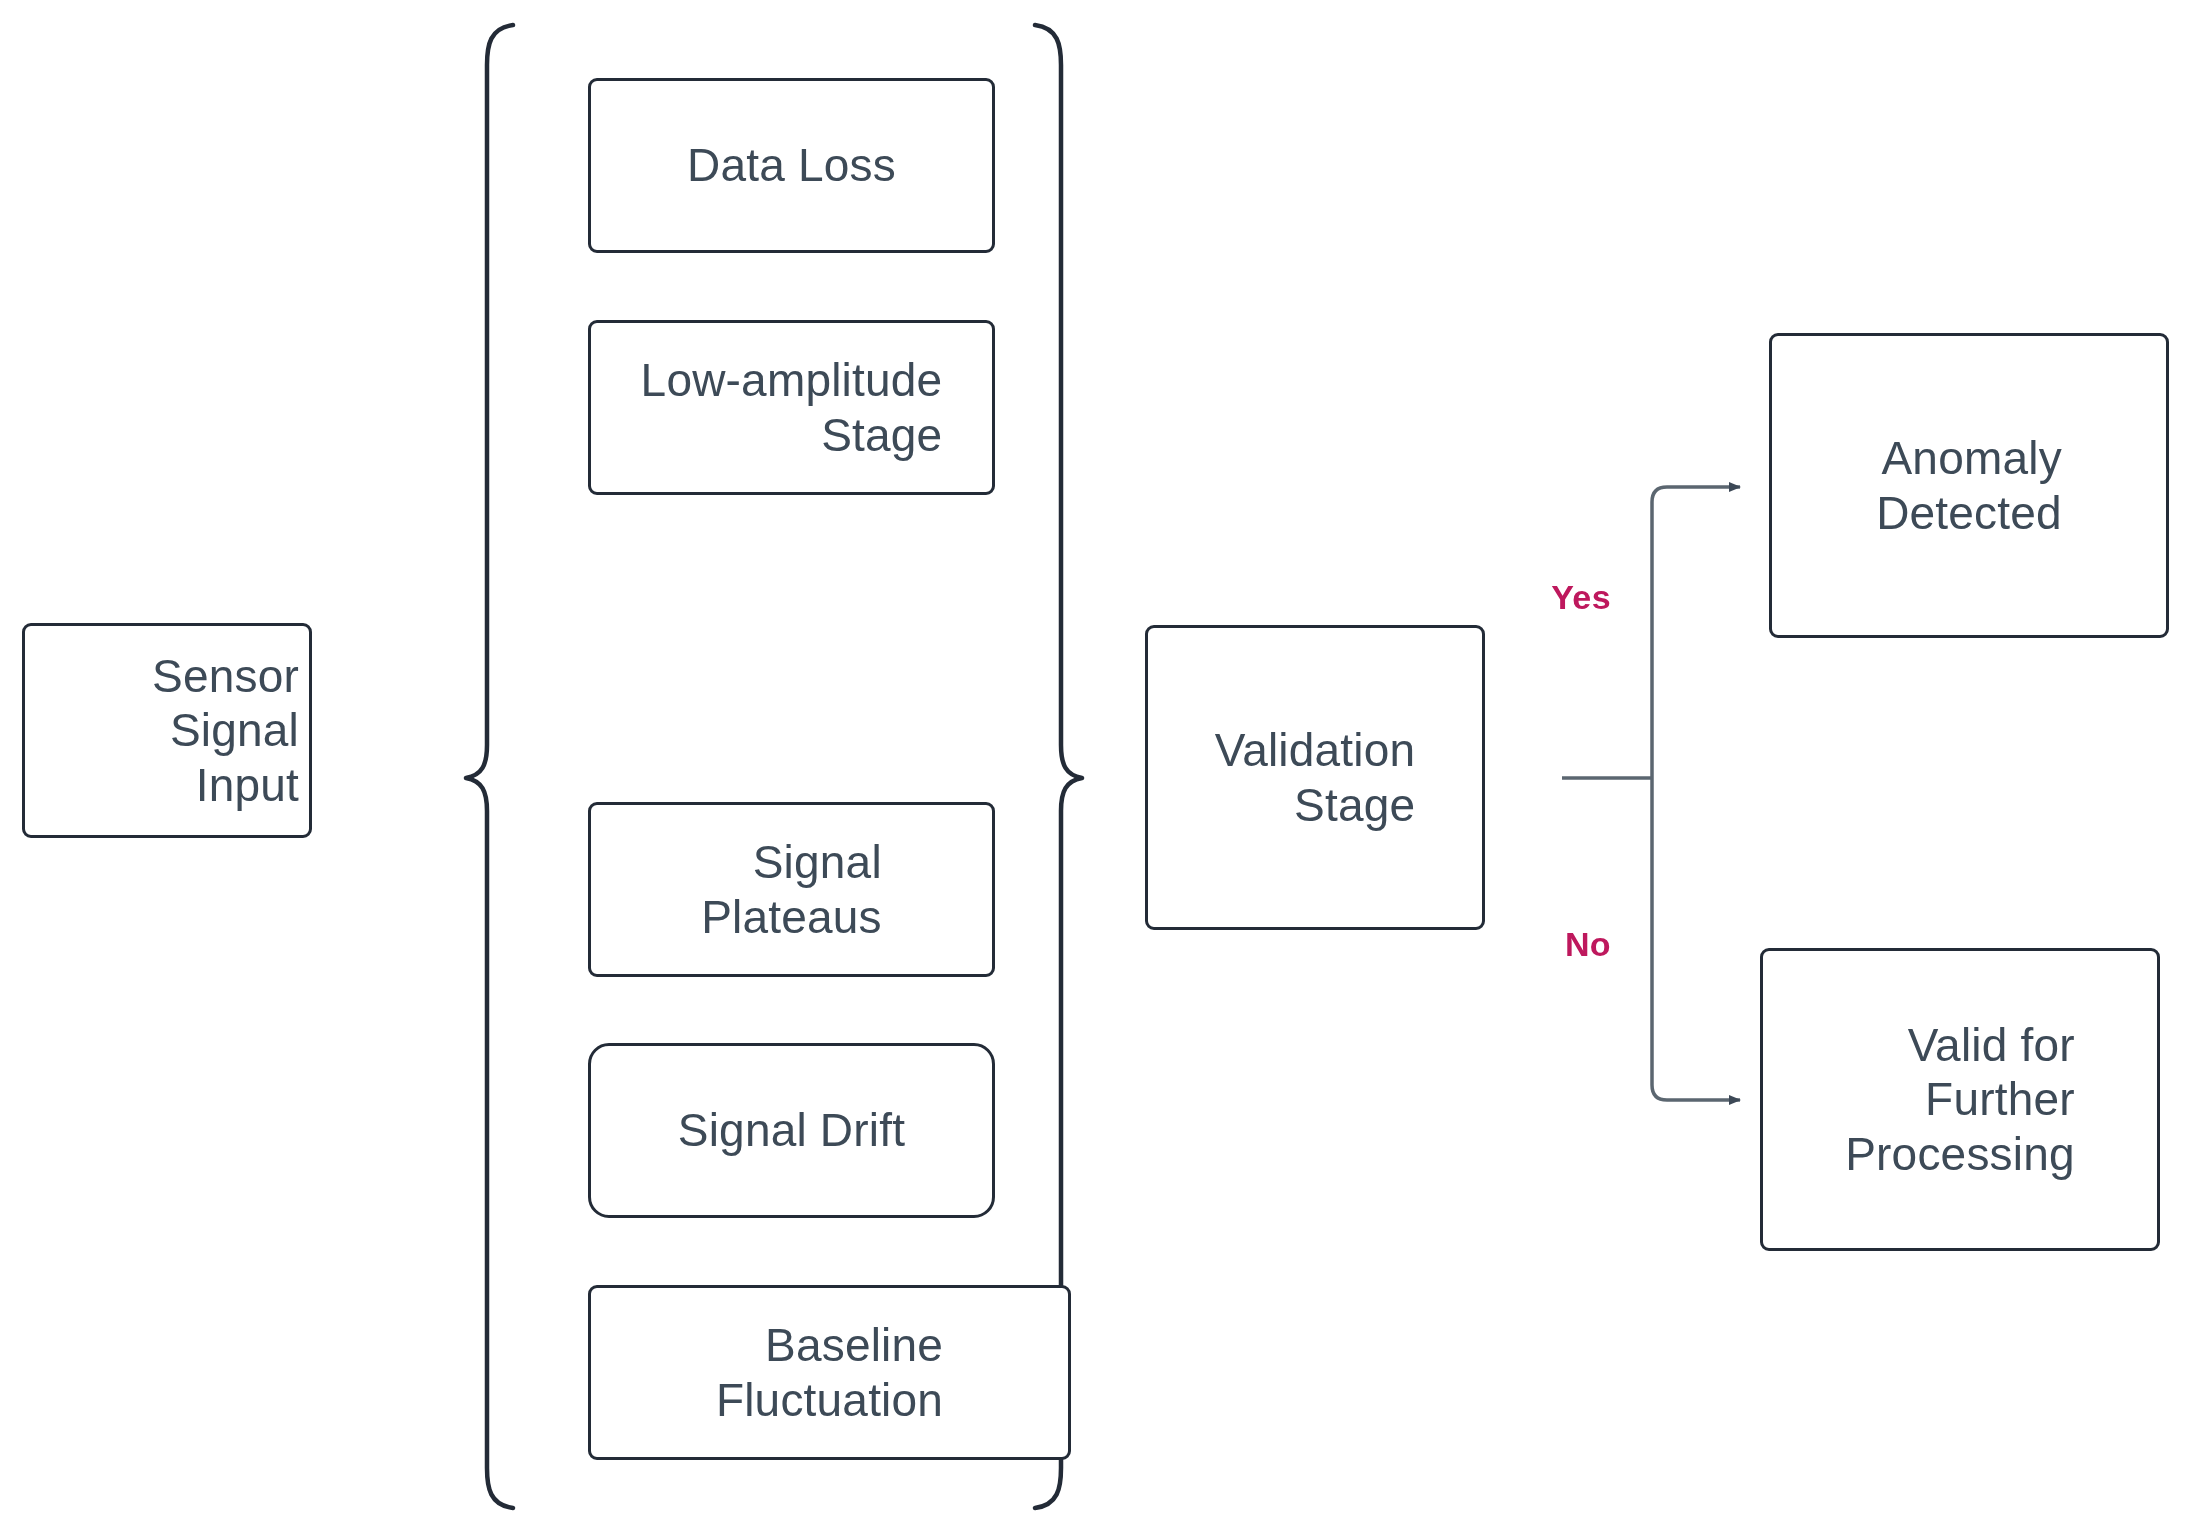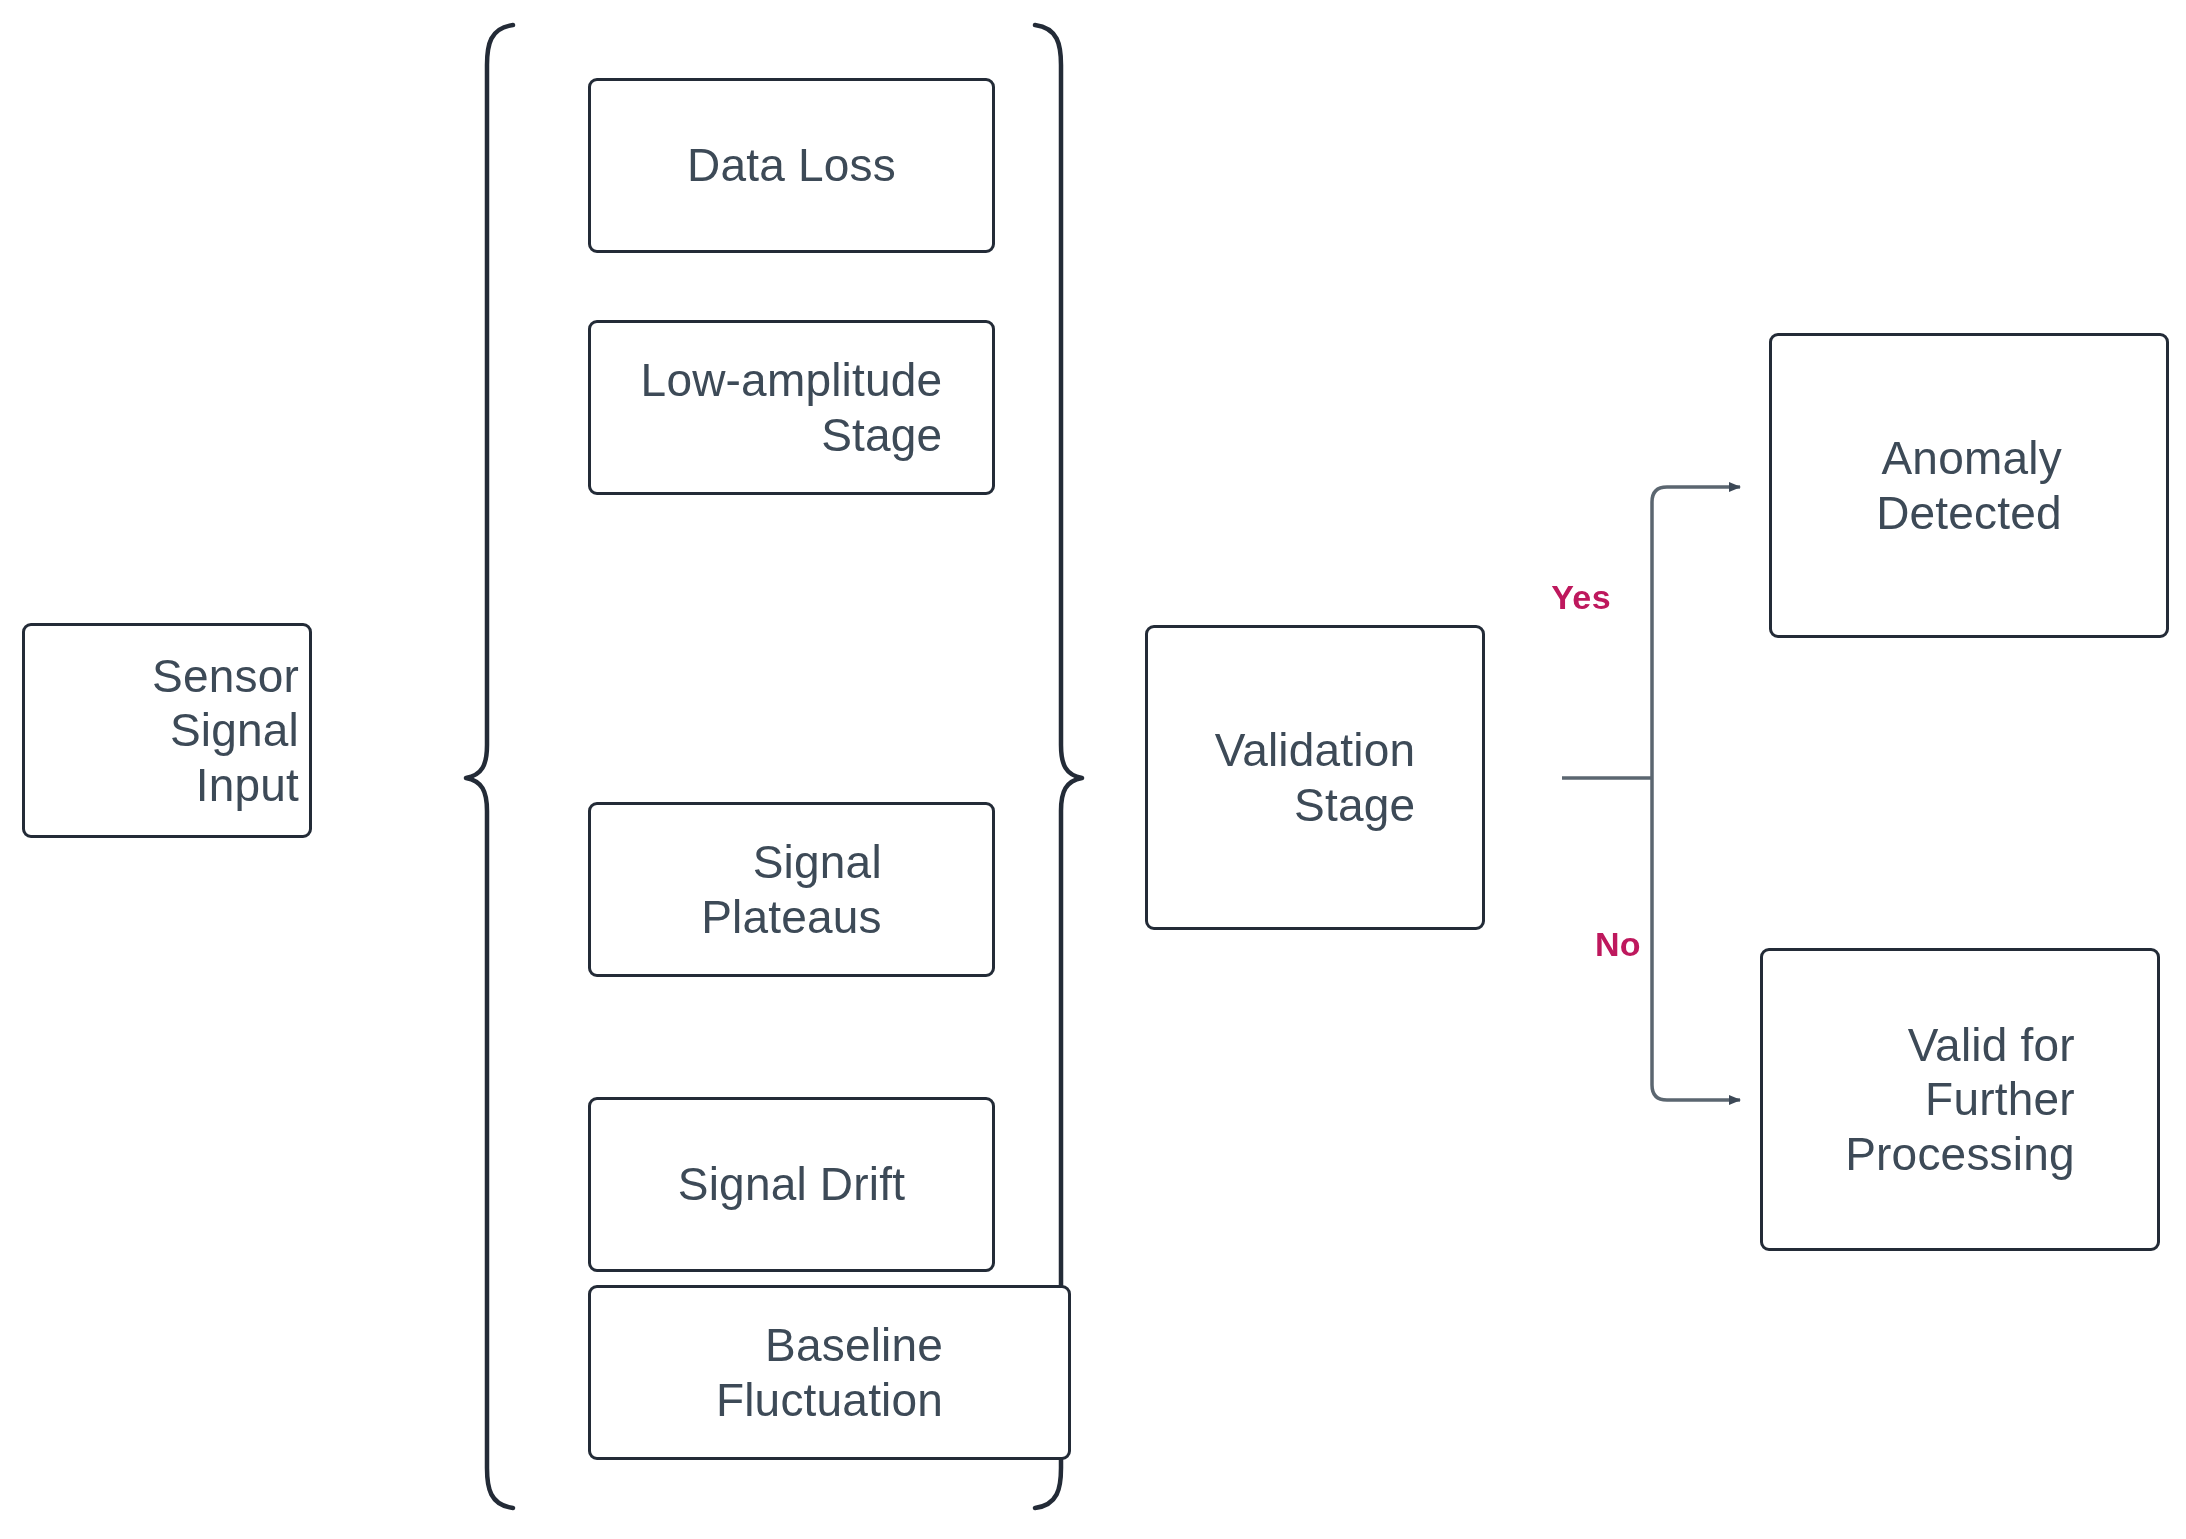--- a/index.html
+++ b/index.html
@@ -103,21 +103,21 @@
     <span class="node-text">Low-amplitude
 Stage</span>
   </div>
 
 
   <div class="node" style="left:588px; top:802px; width:407px; height:175px;">
     <span class="node-text">Signal
 Plateaus</span>
   </div>
 
-  <div class="node" style="left:588px; top:1097px; width:407px; height:175px;">
+  <div class="node" style="left:588px; top:1043px; width:407px; height:175px;border-radius:21px;">
     <span class="node-text">Signal Drift</span>
   </div>
 
   <div class="node" style="left:588px; top:1285px; width:483px; height:175px;">
     <span class="node-text">Baseline
 Fluctuation</span>
   </div>
 
   <div class="node" style="left:1145px; top:625px; width:340px; height:305px;">
     <span class="node-text">Validation
@@ -130,15 +130,15 @@
   </div>
 
   <div class="node" style="left:1760px; top:948px; width:400px; height:303px;">
     <span class="node-text">Valid for
 Further
 Processing</span>
   </div>
 
   <div class="edge-label" style="left:1617px; top:578px; transform:translateX(-100%);">Yes</div>
 
-  <div class="edge-label" style="left:1617px; top:925px; transform:translateX(-100%);margin-left:30px;">No</div>
+  <div class="edge-label" style="left:1617px; top:925px; transform:translateX(-100%);">No</div>
 
 </div>
 
 </body></html>

